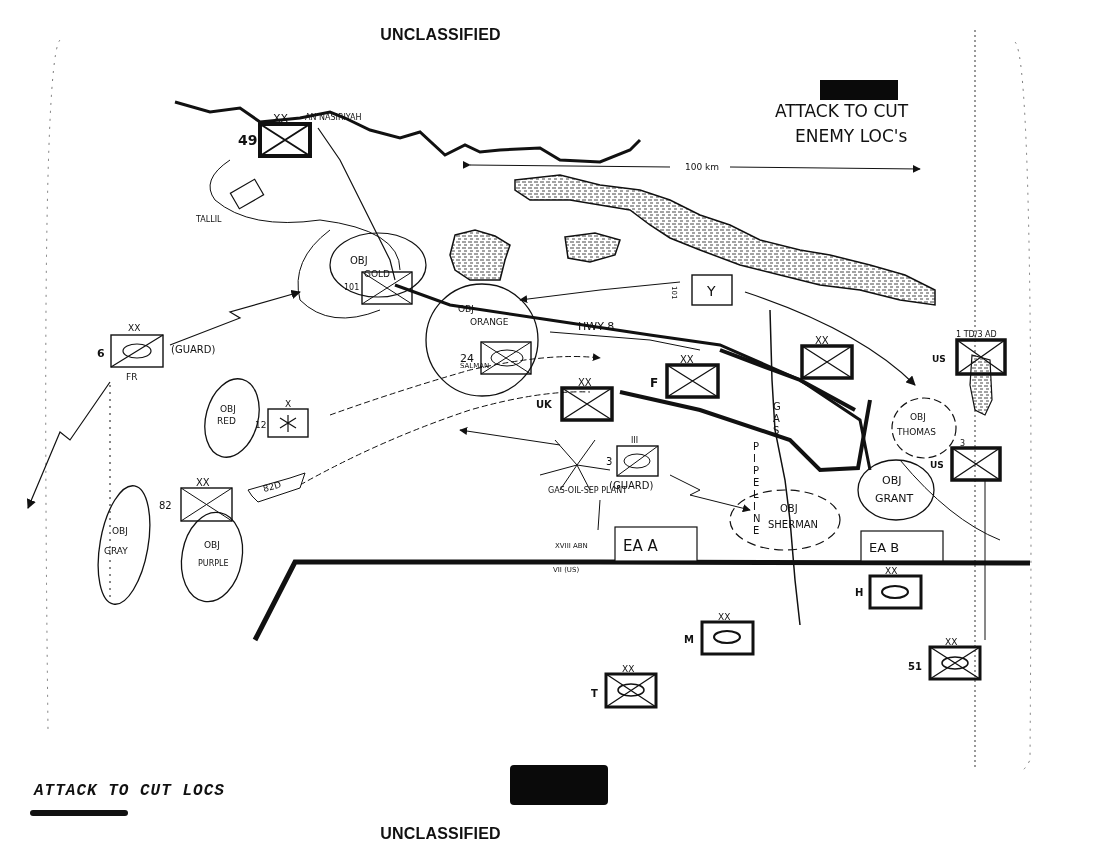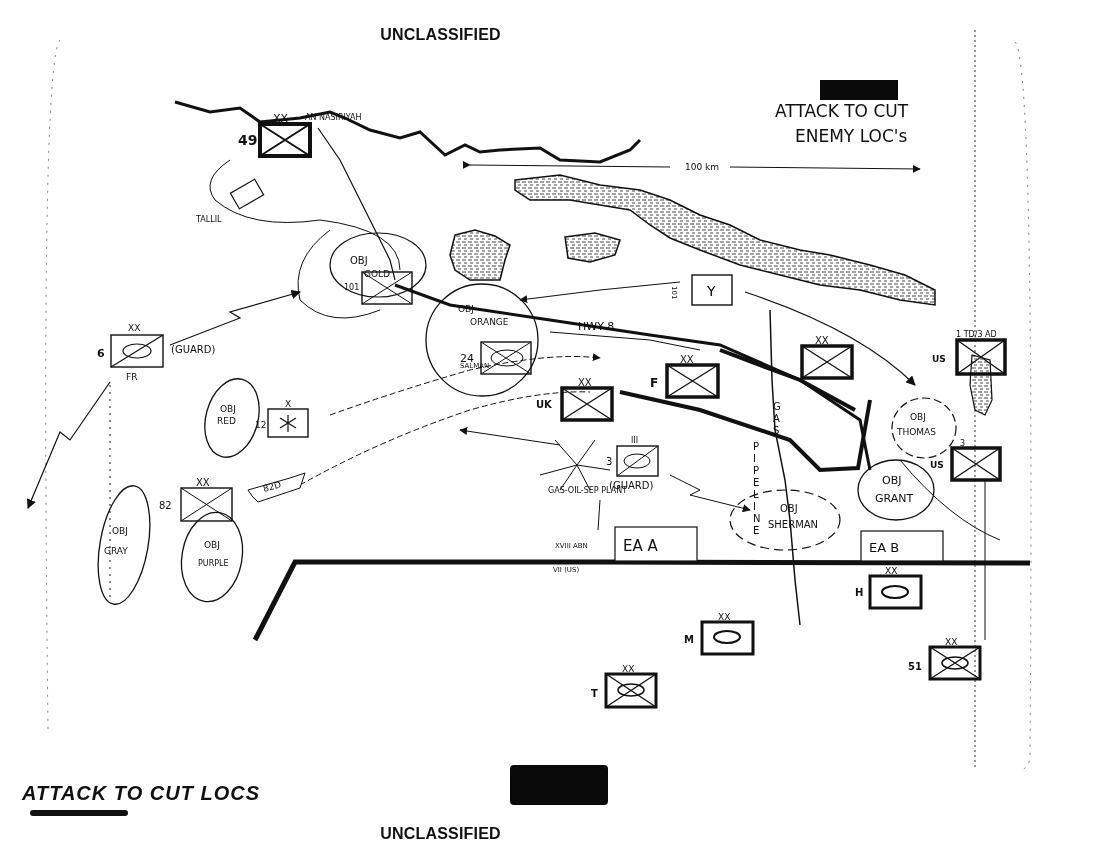--- a/index.html
+++ b/index.html
@@ -2,21 +2,21 @@
 <html><head>
 <meta charset="utf-8">
 <style>
   html, body { margin:0; padding:0; background:#ffffff; }
   body { width:1097px; height:850px; position:relative; overflow:hidden; font-family:"Liberation Sans", sans-serif; color:#111; }
   .class-banner { position:absolute; left:0; width:881px; text-align:center; font-weight:bold; font-size:16px; letter-spacing:0.2px; }
   #top-banner { top:26px; }
   #bottom-banner { top:825px; }
   svg#map { position:absolute; left:0; top:0; }
   .hand { font-family:"DejaVu Sans", sans-serif; fill:#111; }
-  .caption { position:absolute; left:22px; top:782px; font-family:Liberation Sans, sans-serif; font-style:italic; font-weight:bold; font-size:20px; letter-spacing:1px; }
+  .caption { position:absolute; left:34px; top:782px; font-family:Liberation Mono, monospace; font-style:italic; font-weight:bold; font-size:16px; letter-spacing:1px; }
   .caption-underline { position:absolute; left:30px; top:810px; width:98px; height:6px; background:#111; border-radius:3px; }
   .redact { position:absolute; background:#0a0a0a; }
 </style>
 </head>
 <body>
 
 <div class="class-banner" id="top-banner">UNCLASSIFIED</div>
 
 <svg id="map" width="1097" height="850" viewBox="0 0 1097 850">
   <defs>

